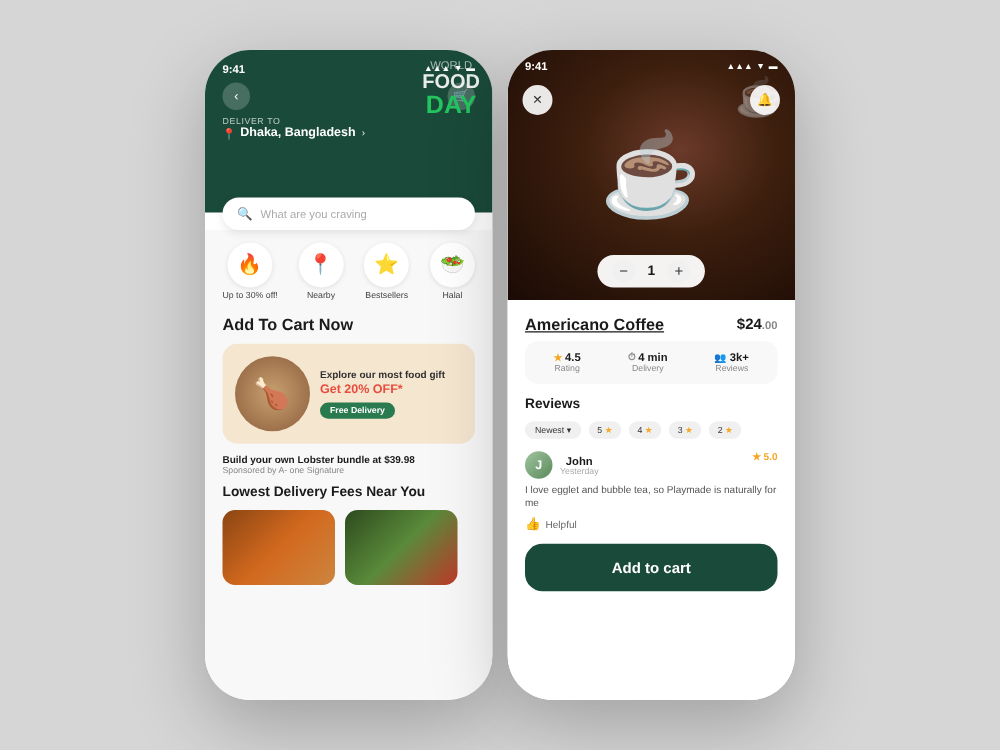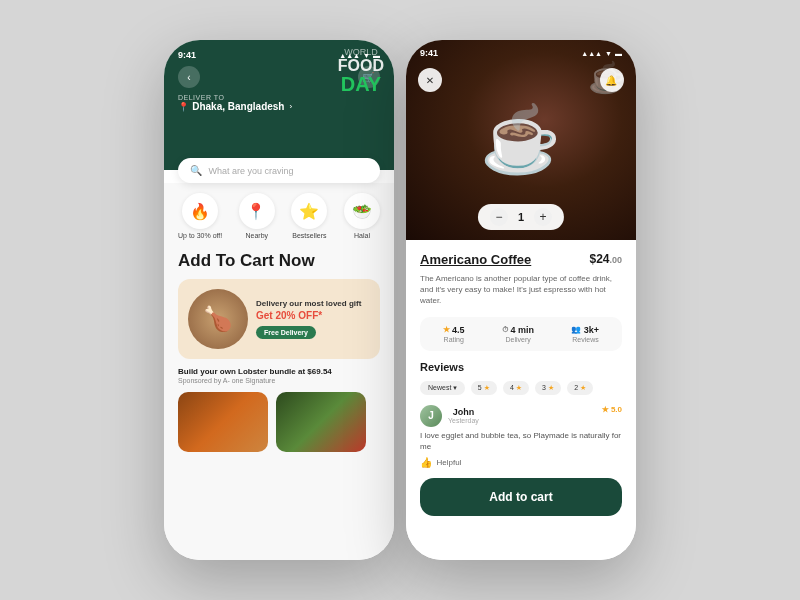--- a/index.html
+++ b/index.html
@@ -156,21 +156,21 @@
       border-radius: 50%;
       display: flex;
       align-items: center;
       justify-content: center;
       font-size: 16px;
       box-shadow: 0 1px 4px rgba(0,0,0,0.1);
     }
     .category-label { font-size: 7px; color: #444; text-align: center; }
 
     .section-title {
-      font-size: 17px;
+      font-size: 13px;
       font-weight: 700;
       color: #1a1a1a;
       margin-bottom: 8px;
     }
 
     .promo-card {
       background: #f5e6d0;
       border-radius: 12px;
       padding: 10px;
       display: flex;
@@ -561,30 +561,31 @@
           <div class="category-icon">🥗</div>
           <span class="category-label">Halal</span>
         </div>
       </div>
 
       <div class="section-title">Add To Cart Now</div>
 
       <div class="promo-card">
         <div class="promo-food-img">🍗</div>
         <div class="promo-text">
-          <div class="promo-title">Delivery our most loved gift</div>
+          <div class="promo-title">Explore our most food gift</div>
           <div class="promo-discount">Get 20% OFF*</div>
           <div class="promo-btn">Free Delivery</div>
         </div>
       </div>
 
-      <div class="lobster-text">Build your own Lobster bundle at $69.54</div>
+      <div class="lobster-text">Build your own Lobster bundle at $39.98</div>
       <div class="sponsored-text">Sponsored by A- one Signature</div>
 
 
+      <div class="delivery-section-title">Lowest Delivery Fees Near You</div>
       <div class="food-thumbnails">
         <div class="food-thumb food-thumb-1"></div>
         <div class="food-thumb food-thumb-2"></div>
       </div>
 
     </div>
   </div>
 
   <div class="phone phone-right">
 
@@ -623,21 +624,20 @@
 
     <div class="right-body">
 
       <div class="product-header">
         <span class="product-name">Americano Coffee</span>
         <span class="product-price">
           <span>$24</span><span class="price-decimal">.00</span>
         </span>
       </div>
 
-      <div class="product-desc">The Americano is another popular type of coffee drink, and it's very easy to make! It's just espresso with hot water.</div>
 
       <div class="product-stats">
         <div class="stat-item">
           <div class="stat-val">
             <span class="star-icon">★</span>
             <span>4.5</span>
           </div>
           <div class="stat-label">Rating</div>
         </div>
         <div class="stat-item">

